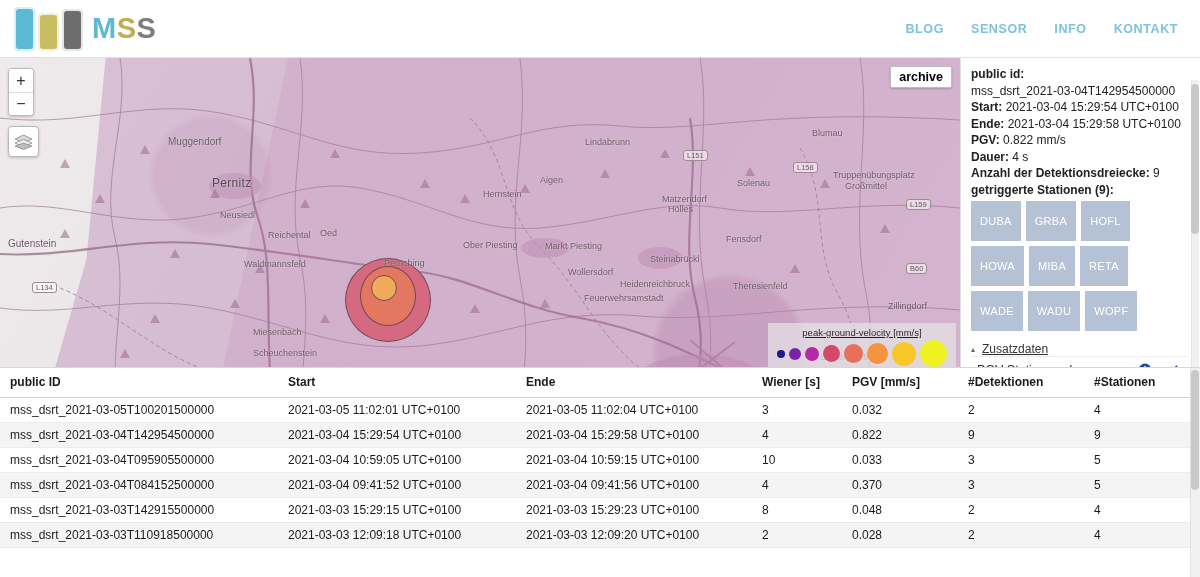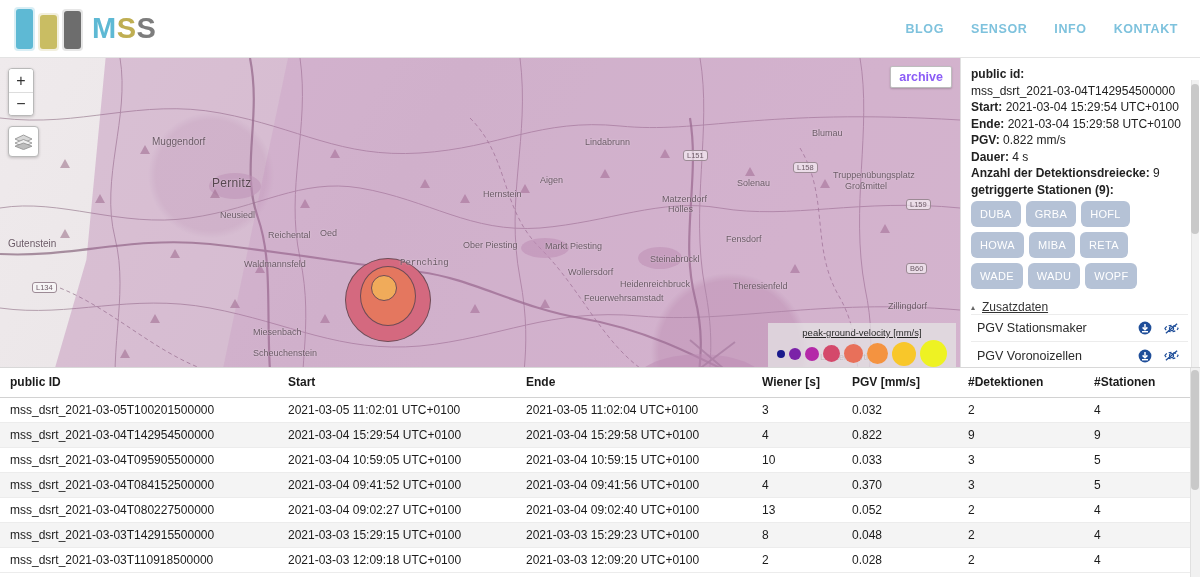--- a/index.html
+++ b/index.html
@@ -124,21 +124,21 @@
     border: 1px solid #b9b9b9; border-radius: 4px;
     background: #fff;
     display: flex; align-items: center; justify-content: center;
     cursor: pointer;
     box-shadow: 0 1px 3px rgba(0,0,0,.2);
   }
   .archive-btn {
     position: absolute; right: 8px; top: 8px;
     background: #fff; border: 1px solid #bdbdbd; border-radius: 2px;
     padding: 3px 8px;
-    font-size: 12.5px; font-weight: bold; color: #8b5cf6;
+    font-size: 12.5px; font-weight: bold; color: #000000;
     cursor: pointer;
     box-shadow: 0 1px 2px rgba(0,0,0,.2);
   }
 
   
   .legend {
     position: absolute; right: 4px; bottom: 24px;
     width: 188px; height: 78px;
     background: rgba(228,228,228,.72);
     padding: 4px 6px 2px 6px;
@@ -206,22 +206,22 @@
     padding: 8px 12px 0 10px;
     font-size: 12px;
     color: #222;
   }
   .meta-line { line-height: 16.5px; white-space: nowrap; }
   .meta-line .k { font-weight: bold; margin-top: 34px; }
   .meta-id { line-height: 16.5px; }
   .stations { margin-top: 3px; display: flex; flex-wrap: wrap; gap: 5px; width: 210px; }
   .st-badge {
     background: #b5c2d6; color: #ffffff;
-    font-size: 11px; padding: 7px 9px;
-    border-radius: 6px; cursor: pointer;
+    font-size: 11px; padding: 14px 9px;
+    border-radius: 0; cursor: pointer;
     letter-spacing: .3px;
   }
   .zusatz {
     margin-top: 11px;
     display: flex; align-items: center; gap: 7px;
     font-size: 12px; color: #333;
     cursor: pointer;
   }
   .zusatz .caret { font-size: 8px; color: #666; }
   .zusatz .ztitle { text-decoration: underline; }
@@ -385,41 +385,41 @@
         </svg>
 
         <div class="overlay-purple"></div>
         <div class="overlay-purple2"></div>
 
         <div class="contour c-outer"></div>
         <div class="contour c-mid"></div>
         <div class="contour c-in"></div>
 
         <div id="place-labels">
-            <div class="map-label med" style="left: 152px; top: 78px;">Muggendorf</div>
+            <div class="map-label med" style="left: 168px; top: 78px;">Muggendorf</div>
             <div class="map-label" style="left: 585px; top: 79px;">Lindabrunn</div>
             <div class="map-label" style="left: 812px; top: 70px;">Blumau</div>
             <div class="map-label" style="left: 737px; top: 114px; margin-top: 6px;">Solenau</div>
             <div class="map-label" style="left: 833px; top: 112px;">Truppenübungsplatz</div>
             <div class="map-label" style="left: 845px; top: 123px;">Großmittel</div>
             <div class="map-label big" style="left: 212px; top: 118px;">Pernitz</div>
             <div class="map-label" style="left: 540px; top: 117px;">Aigen</div>
             <div class="map-label" style="left: 483px; top: 131px;">Hernstein</div>
             <div class="map-label" style="left: 662px; top: 136px;">Matzendorf</div>
             <div class="map-label" style="left: 668px; top: 146px;">Hölles</div>
             <div class="map-label" style="left: 220px; top: 152px;">Neusiedl</div>
             <div class="map-label" style="left: 268px; top: 172px;">Reichental</div>
             <div class="map-label" style="left: 320px; top: 170px;">Oed</div>
             <div class="map-label" style="left: 726px; top: 176px;">Fensdorf</div>
             <div class="map-label med" style="left: 8px; top: 180px;">Gutenstein</div>
             <div class="map-label" style="left: 244px; top: 201px;">Waldmannsfeld</div>
             <div class="map-label" style="left: 463px; top: 182px;">Ober Piesting</div>
             <div class="map-label" style="left: 545px; top: 183px;">Markt Piesting</div>
             <div class="map-label" style="left: 650px; top: 196px;">Steinabrückl</div>
-            <div class="map-label" style="left: 400px; top: 200px; font-family: Liberation Mono, monospace;">Pernching</div>
+            <div class="map-label" style="left: 384px; top: 200px;">Pernching</div>
             <div class="map-label" style="left: 568px; top: 209px;">Wollersdorf</div>
             <div class="map-label" style="left: 620px; top: 221px;">Heidenreichbruck</div>
             <div class="map-label" style="left: 733px; top: 223px;">Theresienfeld</div>
             <div class="map-label" style="left: 584px; top: 235px;">Feuerwehrsamstadt</div>
             <div class="map-label" style="left: 253px; top: 269px;">Miesenbach</div>
             <div class="map-label" style="left: 253px; top: 290px;">Scheuchenstein</div>
             <div class="map-label" style="left: 452px; top: 309px;">Gaaden</div>
             <div class="map-label" style="left: 581px; top: 311px;">Bad Fischau</div>
             <div class="map-label" style="left: 570px; top: 320px;">Brunn an der</div>
             <div class="map-label" style="left: 568px; top: 328px;">Schneebergbahn</div>
@@ -708,29 +708,20 @@
           <tr>
             <td class="col-id">mss_dsrt_2021-03-04T084152500000</td>
             <td class="col-start">2021-03-04 09:41:52 UTC+0100</td>
             <td class="col-ende">2021-03-04 09:41:56 UTC+0100</td>
             <td class="col-dauer">4</td>
             <td class="col-pgv">0.370</td>
             <td class="col-det">3</td>
             <td class="col-sta">5</td>
           </tr>
           <tr>
-            <td class="col-id">mss_dsrt_2021-03-04T080227500000</td>
-            <td class="col-start">2021-03-04 09:02:27 UTC+0100</td>
-            <td class="col-ende">2021-03-04 09:02:40 UTC+0100</td>
-            <td class="col-dauer">13</td>
-            <td class="col-pgv">0.052</td>
-            <td class="col-det">2</td>
-            <td class="col-sta">4</td>
-          </tr>
-          <tr>
             <td class="col-id">mss_dsrt_2021-03-03T142915500000</td>
             <td class="col-start">2021-03-03 15:29:15 UTC+0100</td>
             <td class="col-ende">2021-03-03 15:29:23 UTC+0100</td>
             <td class="col-dauer">8</td>
             <td class="col-pgv">0.048</td>
             <td class="col-det">2</td>
             <td class="col-sta">4</td>
           </tr>
           <tr>
             <td class="col-id">mss_dsrt_2021-03-03T110918500000</td>

